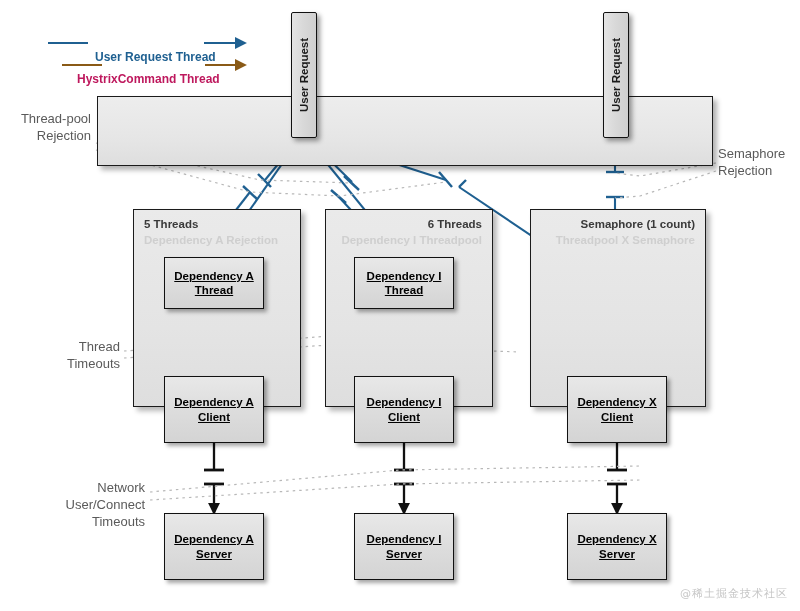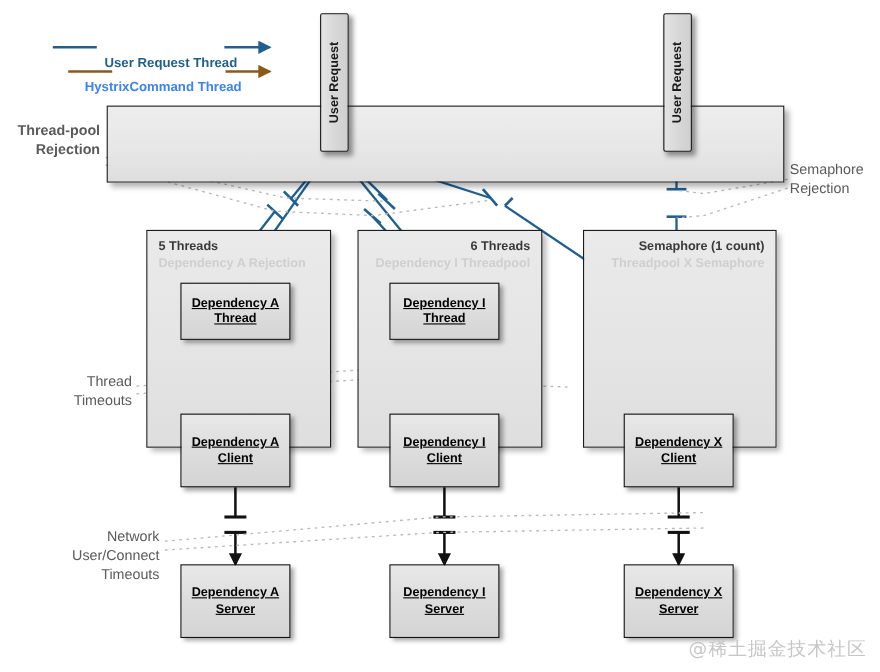--- a/index.html
+++ b/index.html
@@ -74,25 +74,25 @@
     font-size:13px;color:#5a5a5a;line-height:1.32;
     text-align:right;white-space:pre-line;
   }
   .sidelabel.right-side{text-align:left;}
 
   
   .legend{position:absolute;left:44px;top:33px;z-index:50;}
   .legend-row{display:flex;align-items:center;height:22px;}
   .legend-label{font-size:12px;font-weight:bold;white-space:nowrap;padding:0 7px;margin-top:25px;}
   .legend-row.blue .legend-label{color:#1f6091;}
-  .legend-row.brown .legend-label{color:#3b82f6;}
+  .legend-row.brown .legend-label{color:#be185d;}
 
   .watermark{
     position:absolute;right:12px;bottom:10px;
-    font-size:17px;color:#c6c6c6;letter-spacing:1px;
+    font-size:11px;color:#c6c6c6;letter-spacing:1px;
     font-family:"DejaVu Sans",sans-serif;
     z-index:60;
   }
 </style>
 </head>
 <body>
 
 <div id="canvas">
 
   <svg id="svg-layer" viewBox="0 0 800 611">
@@ -206,21 +206,21 @@
 
   <div class="topbar"></div>
 
   <div class="userreq" style="left:291px;top:12px;">
     <span class="vtext">User Request</span>
   </div>
   <div class="userreq" style="left:603px;top:12px;">
     <span class="vtext">User Request</span>
   </div>
 
-  <div class="sidelabel" style="left:0px;top:110px;width:91px;font-weight:bold;">Thread-pool
+  <div class="sidelabel" style="left:0px;top:110px;width:91px;">Thread-pool
 Rejection</div>
 
   <div class="sidelabel right-side" style="left:718px;top:145px;width:82px;">Semaphore
 Rejection</div>
 
   <div class="sidelabel" style="left:0px;top:338px;width:120px;">Thread
 Timeouts</div>
 
   <div class="sidelabel" style="left:0px;top:479px;width:145px;">Network
 User/Connect

